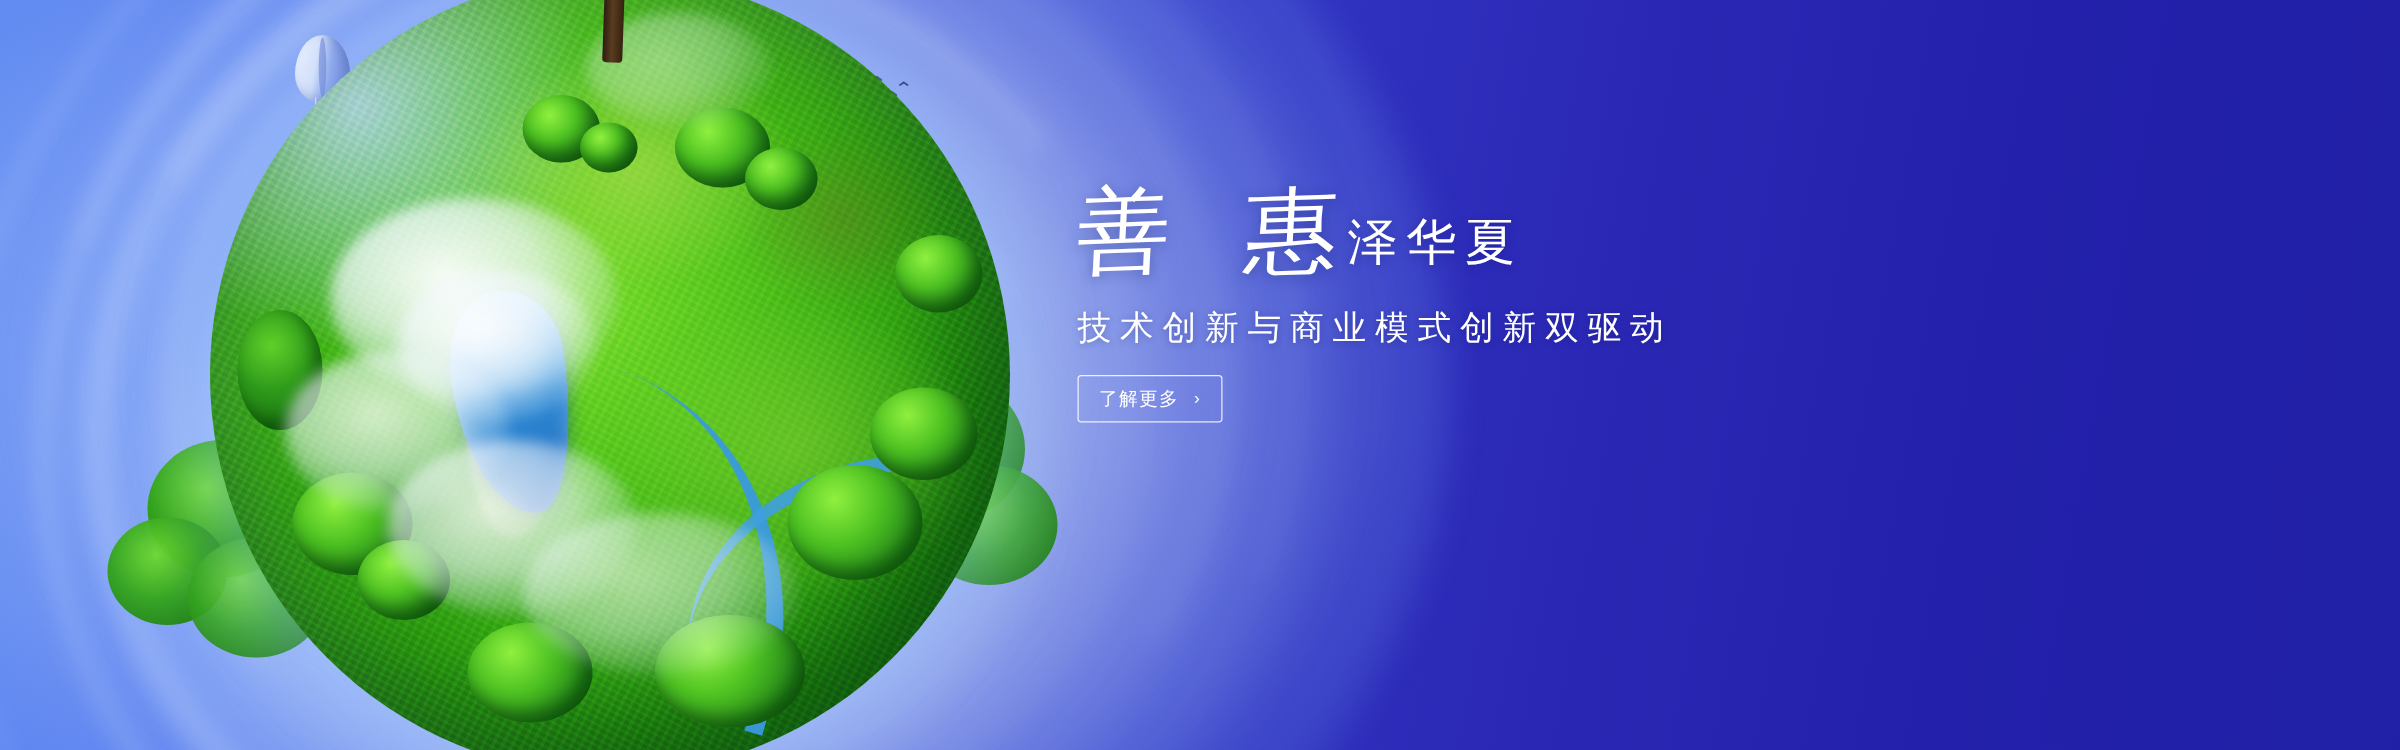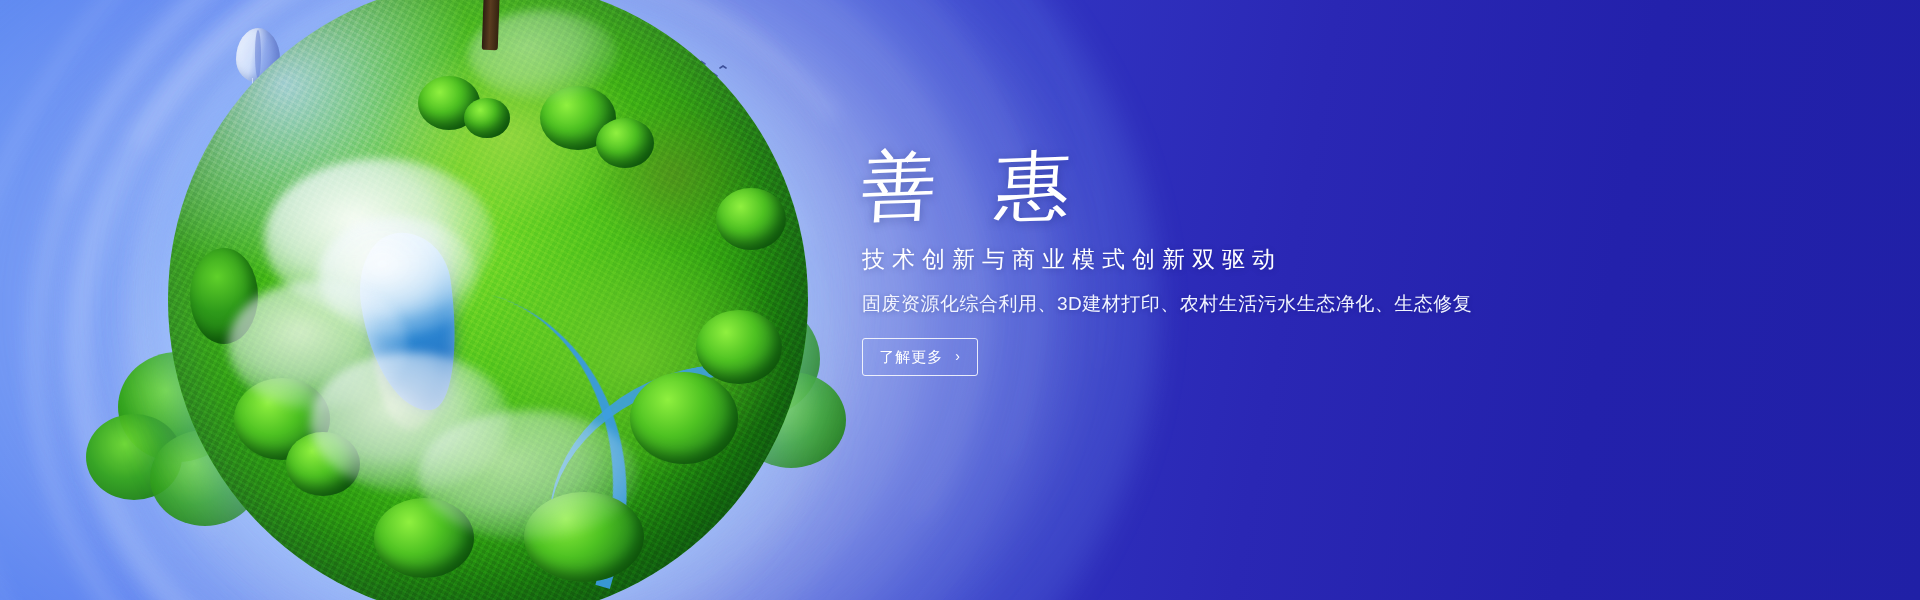--- a/index.html
+++ b/index.html
@@ -297,21 +297,21 @@
     line-height: 1;
     color: #ffffff;
     letter-spacing: 7px;
     padding-bottom: 8px;
     text-shadow: 0 2px 8px rgba(10,20,90,0.3);
   }
   .headline-gap { width: 52px; }
 
   .subtitle {
     margin-top: 24px;
-    font-size: 23px;
+    font-size: 27px;
     line-height: 1.2;
     color: #ffffff;
     letter-spacing: 7px;
     white-space: nowrap;
     text-shadow: 0 1px 6px rgba(10,20,90,0.3);
   }
 
   .desc {
     margin-top: 18px;
     font-size: 19px;
@@ -432,25 +432,25 @@
 
     <div class="tree-trunk"></div>
   </div>
 
   <div id="content">
 
     <div class="headline">
       <span class="brush">善</span>
       <span class="headline-gap"></span>
       <span class="brush">惠</span>
+      <span class="serif-run">泽华夏</span>
     </div>
 
     <div class="subtitle">技术创新与商业模式创新双驱动</div>
 
-    <div class="desc">固废资源化综合利用、3D建材打印、农村生活污水生态净化、生态修复</div>
 
     <div class="cta">
       <span>了解更多</span>
       <span class="chev">›</span>
     </div>
 
   </div>
 </div>
 
 </body></html>

